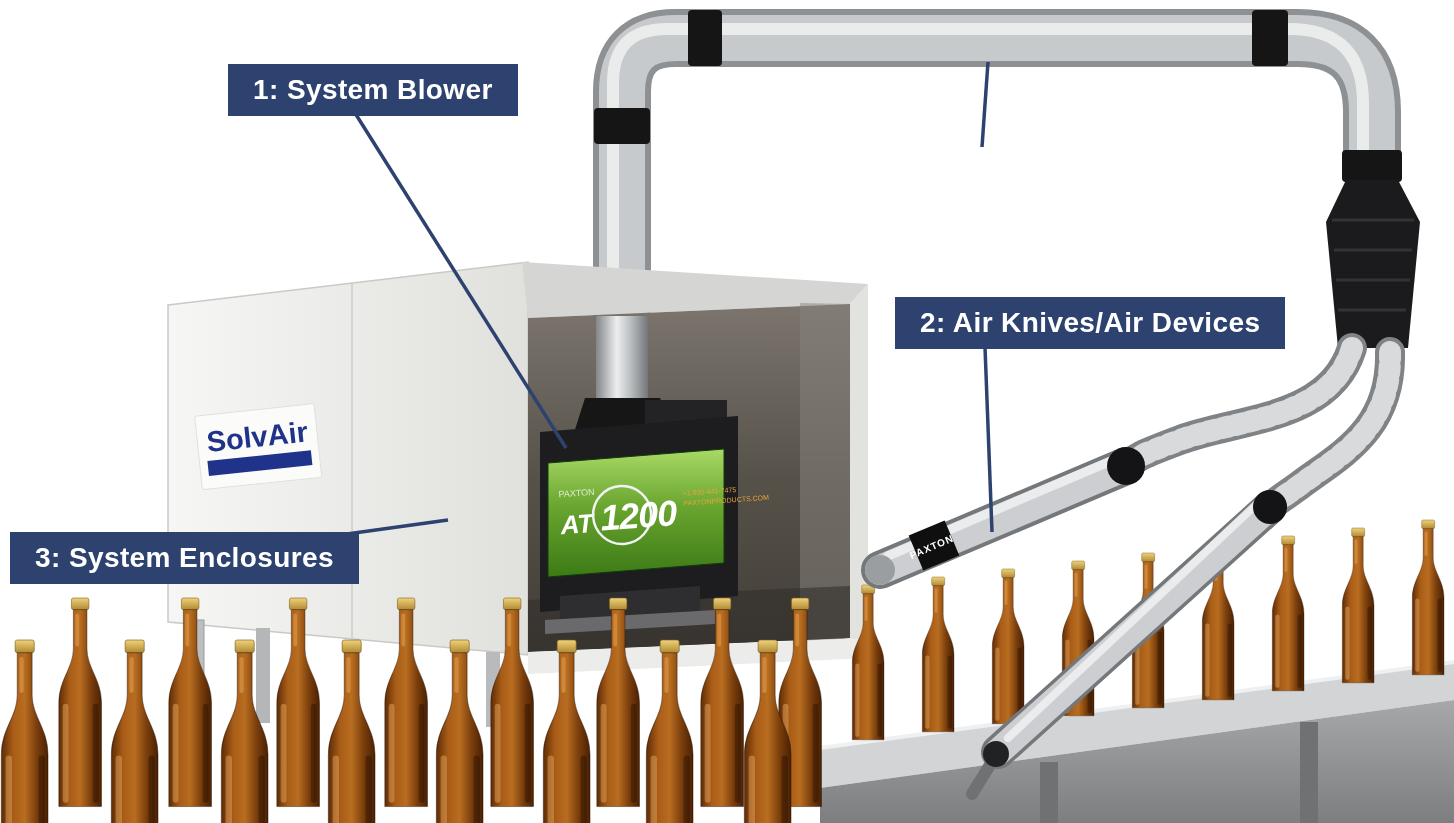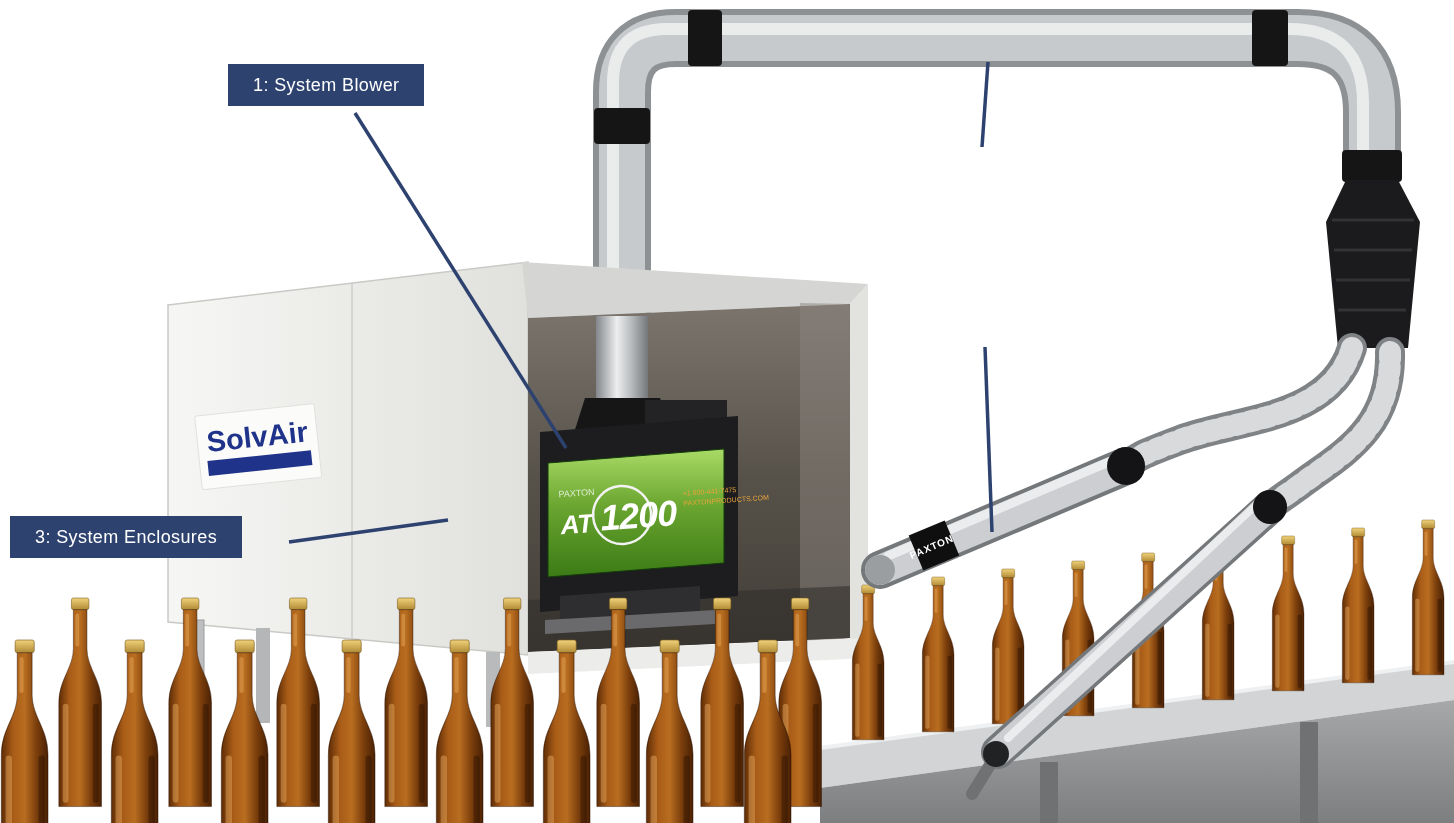--- a/index.html
+++ b/index.html
@@ -3,27 +3,27 @@
 <meta charset="utf-8">
 <style>
   html,body{margin:0;padding:0;background:#ffffff;}
   .stage{
     position:relative;width:1454px;height:823px;background:#ffffff;
     overflow:hidden;font-family:"Liberation Sans", sans-serif;
   }
   .scene{position:absolute;left:0;top:0;width:1454px;height:823px;}
   .callout{
     position:absolute;background:#2e4270;color:#ffffff;
-    font-size:18px;line-height:1;padding:12px 25px;white-space:nowrap;
-    letter-spacing:0.4px;z-index:5;
+    font-size:28px;line-height:1;padding:12px 25px;white-space:nowrap;
+    letter-spacing:0.4px;z-index:5;font-weight:bold;
   }
   .callout-blower{left:228px;top:64px;}
   .callout-pipework{left:795px;top:145px;}
   .callout-knives{left:895px;top:297px;}
-  .callout-enclosures{left:10px;top:516px;}
+  .callout-enclosures{left:10px;top:532px;}
 </style>
 </head>
 <body>
 
 <div class="stage">
 
   <svg class="scene" viewBox="0 0 1454 823" xmlns="http://www.w3.org/2000/svg">
     <defs>
       <linearGradient id="amberGrad" x1="0" y1="0" x2="1" y2="0">
         <stop offset="0" stop-color="#5e2c06"></stop>
@@ -191,15 +191,16 @@
 
     <g stroke="#2e4270" stroke-width="3.5">
       <line x1="355" y1="113" x2="566" y2="448"></line>
       <line x1="982" y1="147" x2="988" y2="62"></line>
       <line x1="985" y1="347" x2="992" y2="532"></line>
       <line x1="289" y1="542" x2="448" y2="520"></line>
     </g>
   </svg>
 
   <div class="callout callout-blower">1: System Blower</div>
+  <div class="callout callout-knives">2: Air Knives/Air Devices</div>
   <div class="callout callout-enclosures">3: System Enclosures</div>
 
 </div>
 
 </body></html>

